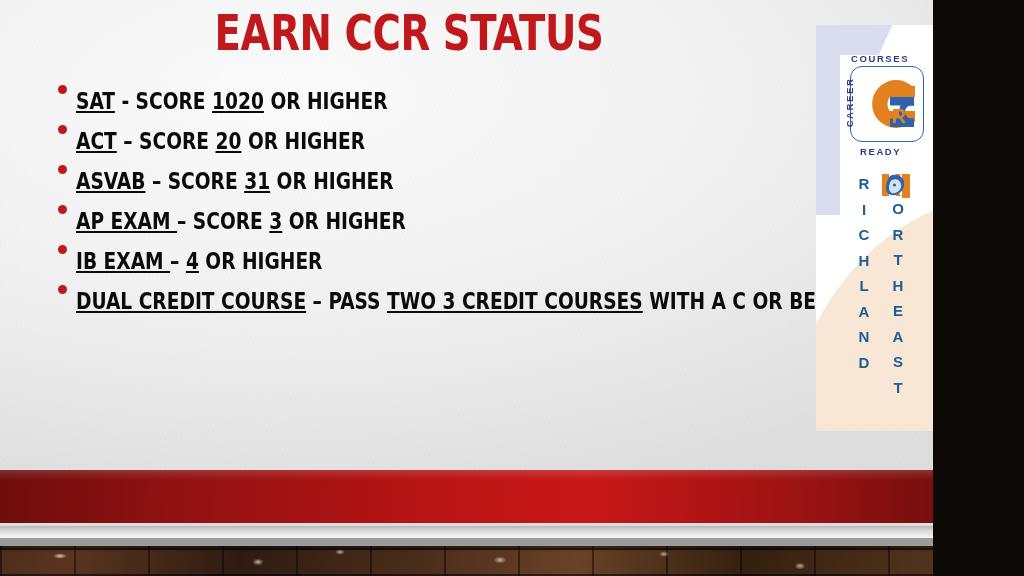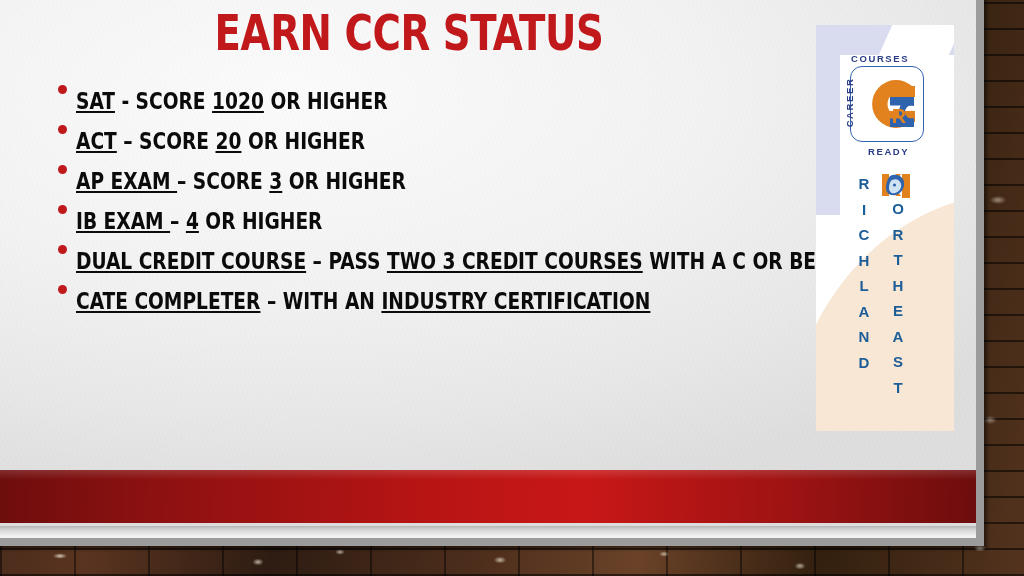--- a/index.html
+++ b/index.html
@@ -10,21 +10,21 @@
   body {
     width: 1024px;
     height: 576px;
     overflow: hidden;
     font-family: "Liberation Sans", sans-serif;
   }
 
   
   #stage {
     position: relative;
-    width: 1024px;
+    width: 933px;
     height: 576px;
     overflow: hidden;
     background:
       
       radial-gradient(ellipse 10px 4px at 60px 556px, rgba(225,220,205,.85), rgba(225,220,205,0) 70%),
       radial-gradient(ellipse 8px 5px at 258px 562px, rgba(215,208,190,.8), rgba(215,208,190,0) 70%),
       radial-gradient(ellipse 7px 4px at 340px 552px, rgba(230,225,210,.7), rgba(230,225,210,0) 70%),
       radial-gradient(ellipse 9px 5px at 500px 560px, rgba(225,218,200,.75), rgba(225,218,200,0) 70%),
       radial-gradient(ellipse 7px 4px at 664px 554px, rgba(220,214,196,.7), rgba(220,214,196,0) 70%),
       radial-gradient(ellipse 8px 5px at 800px 566px, rgba(228,222,206,.7), rgba(228,222,206,0) 70%),
@@ -204,21 +204,21 @@
   }
   .ccr-word {
     position: absolute;
     color: #2b3c86;
     font-family: "Liberation Sans", sans-serif;
     font-weight: bold;
     font-size: 9.5px;
     letter-spacing: 1.6px;
   }
   #ccr-college { left: 11px; top: 0px; }
-  #ccr-ready   { left: 28px; top: 93px; }
+  #ccr-ready   { left: 20px; top: 93px; }
   #ccr-career  {
     left: -22px; top: 44px;
     transform: rotate(-90deg);
     transform-origin: 50% 50%;
     width: 62px;
     text-align: center;
   }
   #ccr-box {
     position: absolute;
     left: 10px;
@@ -314,41 +314,41 @@
         <div class="bullet-row">
           <span class="bullet-dot"></span>
           <span class="bullet-text"><u>SAT</u><span> -  SCORE </span><u>1020</u><span> OR HIGHER</span></span>
         </div>
 
         <div class="bullet-row">
           <span class="bullet-dot"></span>
           <span class="bullet-text"><u>ACT</u><span> – SCORE </span><u>20</u><span> OR HIGHER</span></span>
         </div>
 
+        <div class="bullet-row">
+          <span class="bullet-dot"></span>
+          <span class="bullet-text"><u>ASVAB</u><span> – SCORE </span><u>31</u><span> OR HIGHER</span></span>
+        </div>
 
 
         <div class="bullet-row">
           <span class="bullet-dot"></span>
           <span class="bullet-text"><u>AP EXAM </u><span>– SCORE </span><u>3</u><span> OR HIGHER</span></span>
         </div>
 
         <div class="bullet-row">
           <span class="bullet-dot"></span>
           <span class="bullet-text"><u>IB EXAM </u><span>– </span><u>4</u><span> OR HIGHER</span></span>
         </div>
 
         <div class="bullet-row">
           <span class="bullet-dot"></span>
           <span class="bullet-text"><u>DUAL CREDIT COURSE</u><span> – PASS </span><u>TWO 3 CREDIT COURSES</u><span> WITH A C OR BETTER</span></span>
         </div>
 
-        <div class="bullet-row">
-          <span class="bullet-dot"></span>
-          <span class="bullet-text"><u>CATE COMPLETER</u><span> – WITH AN </span><u>INDUSTRY CERTIFICATION</u></span>
-        </div>
 
 
       </div>
 
       <div id="logo-panel">
         <div id="panel-white-body"></div>
         <div id="panel-lav-top"></div>
         <div id="panel-lav-left"></div>
         <div id="panel-wedge-white"></div>
         <div id="panel-swoosh"></div>

